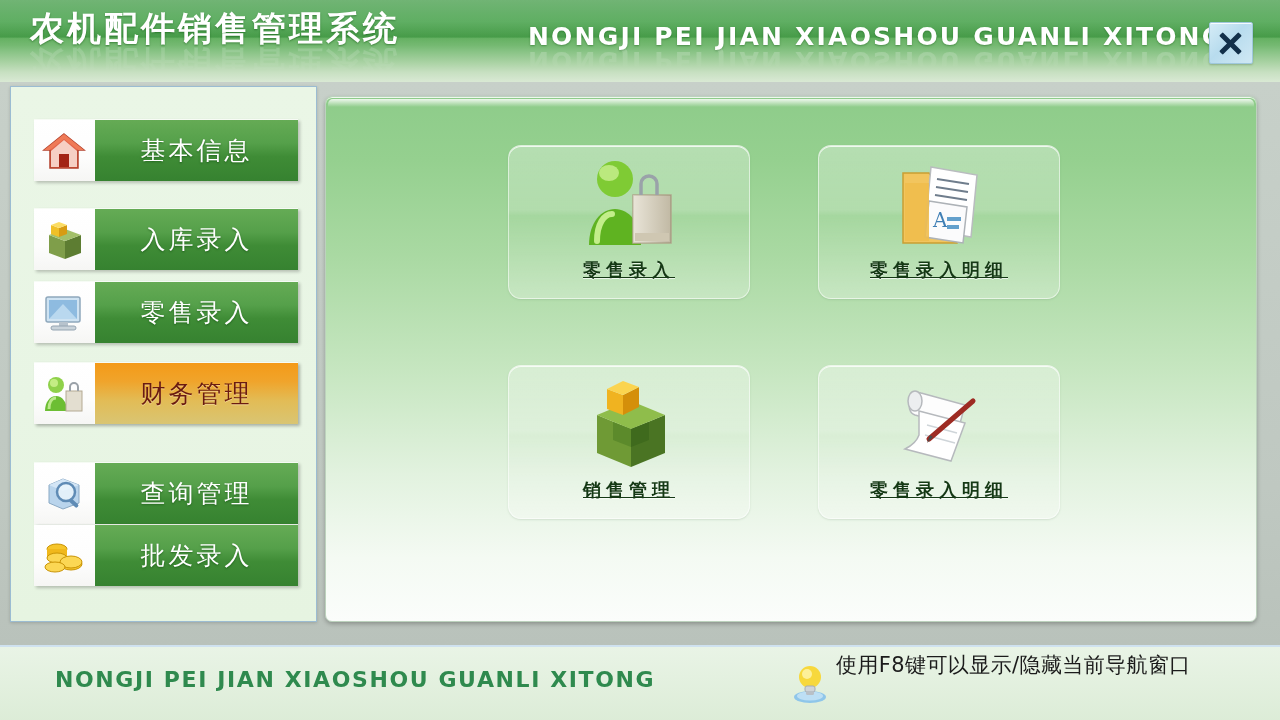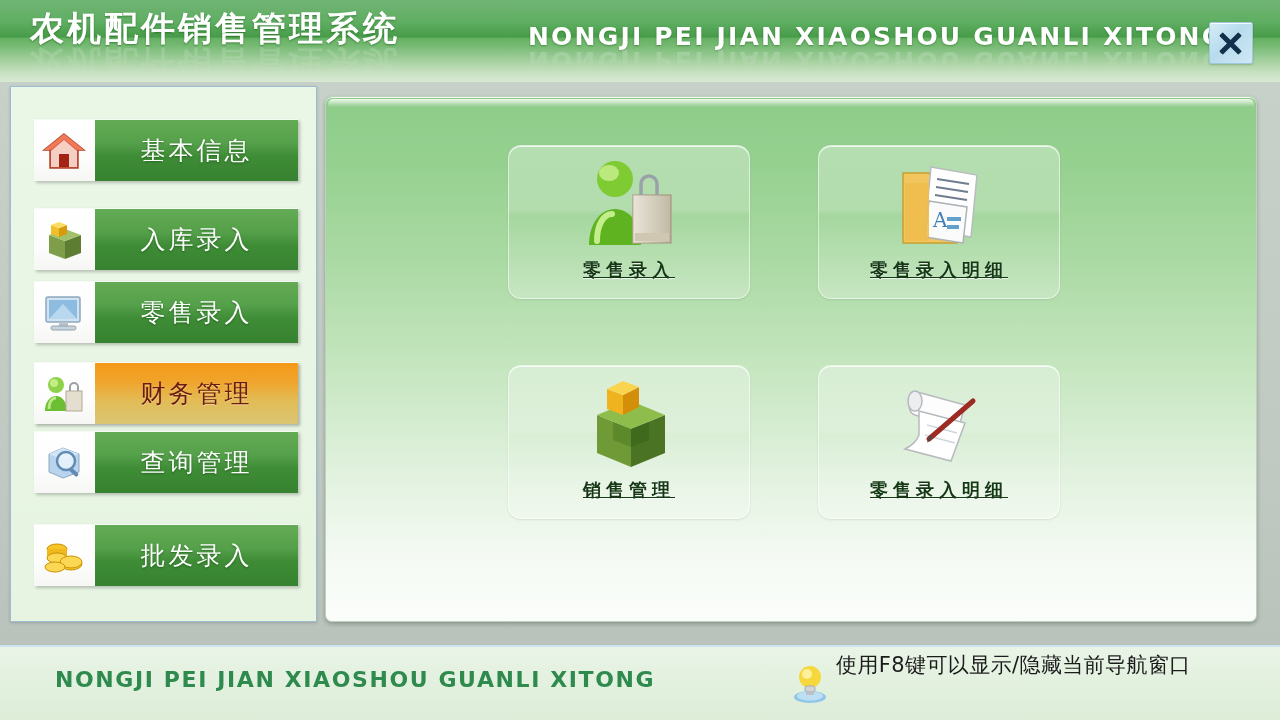--- a/index.html
+++ b/index.html
@@ -247,21 +247,21 @@
             <circle cx="13" cy="10" r="4" fill="#c4ed84"></circle>
             <path d="M4 38c0-9 5-15 11-15s11 6 11 15z" fill="#6cbe33"></path>
             <path d="M8 36c0-7 3-11 7-11" fill="none" stroke="#bbe98a" stroke-width="3"></path>
             <rect x="25" y="18" width="16" height="20" fill="#e3ded0" stroke="#b4aa93"></rect>
             <path d="M29 18v-4a4 4 0 0 1 8 0v4" fill="none" stroke="#9aa1a8" stroke-width="2"></path>
           </svg>
         </div>
         <div class="lbl">财务管理</div>
       </div>
 
-      <div class="nav-item nav-green" style="top:344px">
+      <div class="nav-item nav-green" style="top:375px">
         <div class="ico">
           <svg width="46" height="42" viewBox="0 0 46 42">
             <polygon points="8,12 22,6 38,12 38,30 22,36 8,30" fill="#b9d4ec" stroke="#8aa9c4"></polygon>
             <polygon points="8,12 22,18 38,12 22,6" fill="#d4e6f6"></polygon>
             <circle cx="25" cy="19" r="9" fill="#eaf4fc" fill-opacity=".85" stroke="#5f8bb5" stroke-width="2.5"></circle>
             <rect x="30" y="25" width="11" height="4" rx="2" transform="rotate(42 30 25)" fill="#5f8bb5"></rect>
           </svg>
         </div>
         <div class="lbl">查询管理</div>
       </div>

